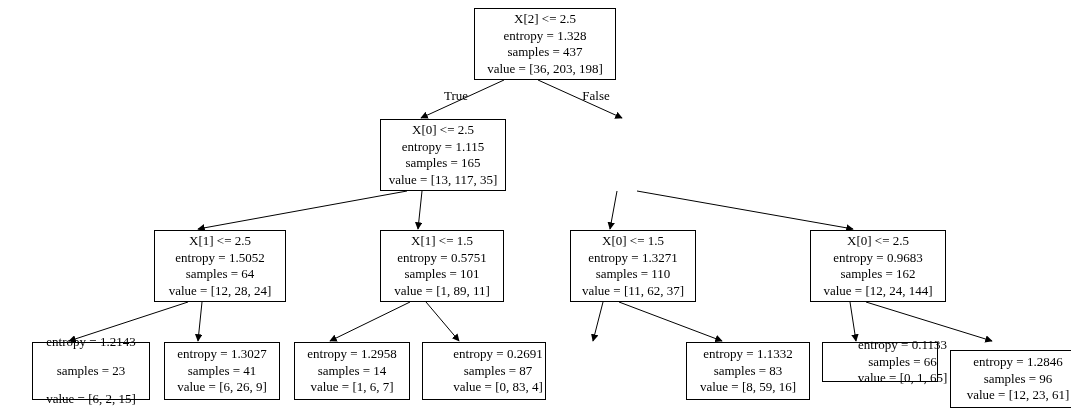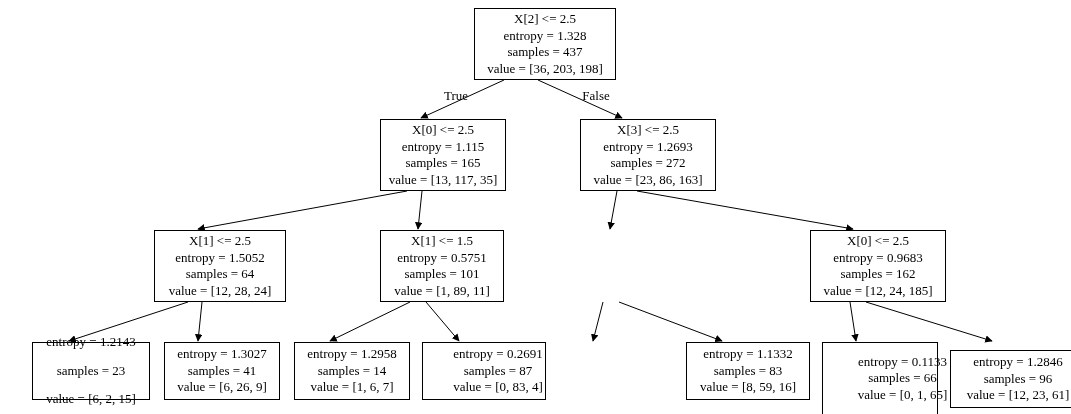--- a/index.html
+++ b/index.html
@@ -46,21 +46,21 @@
   #nd-n3   { left: 130px; top: 230px; width: 132px; height: 72px; }
   #nd-n4   { left: 356px; top: 230px; width: 124px; height: 72px; }
   #nd-n5   { left: 546px; top: 230px; width: 126px; height: 72px; }
   #nd-n6   { left: 786px; top: 230px; width: 136px; height: 72px; }
   #nd-l1   { left: 8px;   top: 342px; width: 118px; height: 58px; gap: 12px; }
   #nd-l2   { left: 140px; top: 342px; width: 116px; height: 58px; }
   #nd-l3   { left: 270px; top: 342px; width: 116px; height: 58px; }
   #nd-l4   { left: 398px; top: 342px; width: 124px; height: 58px; padding-left: 28px; }
   #nd-l5   { left: 532px; top: 342px; width: 120px; height: 58px; }
   #nd-l6   { left: 662px; top: 342px; width: 124px; height: 58px; }
-  #nd-l7   { left: 798px; top: 342px; width: 116px; height: 73px; padding-left: 45px; }
+  #nd-l7   { left: 798px; top: 342px; width: 116px; height: 40px; padding-left: 45px; }
   #nd-l8   { left: 926px; top: 350px; width: 136px; height: 58px; }
 </style>
 </head>
 <body>
 
 <div id="canvas">
 
   <svg class="edges" viewBox="0 0 1071 414">
     <defs>
       <marker id="arrow" viewBox="0 0 10 10" refX="9" refY="5" markerWidth="7.5" markerHeight="7.5" orient="auto-start-reverse">
@@ -96,47 +96,47 @@
     <div>value = [36, 203, 198]</div>
   </div>
 
   <div class="node" id="nd-n1">
     <div>X[0] &lt;= 2.5</div>
     <div>entropy = 1.115</div>
     <div>samples = 165</div>
     <div>value = [13, 117, 35]</div>
   </div>
 
-  <div class="node" id="nd-n2">
-    <div>X[3] &lt;= 2.5</div>
-    <div>entropy = 1.2693</div>
-    <div>samples = 272</div>
-    <div>value = [23, 86, 163]</div>
-  </div>
 
   <div class="node" id="nd-n3">
     <div>X[1] &lt;= 2.5</div>
     <div>entropy = 1.5052</div>
     <div>samples = 64</div>
     <div>value = [12, 28, 24]</div>
   </div>
 
   <div class="node" id="nd-n4">
     <div>X[1] &lt;= 1.5</div>
     <div>entropy = 0.5751</div>
     <div>samples = 101</div>
     <div>value = [1, 89, 11]</div>
   </div>
 
+  <div class="node" id="nd-n5">
+    <div>X[0] &lt;= 1.5</div>
+    <div>entropy = 1.3271</div>
+    <div>samples = 110</div>
+    <div>value = [11, 62, 37]</div>
+  </div>
 
   <div class="node" id="nd-n6">
     <div>X[0] &lt;= 2.5</div>
     <div>entropy = 0.9683</div>
     <div>samples = 162</div>
-    <div>value = [12, 24, 185]</div>
+    <div>value = [12, 24, 144]</div>
   </div>
 
   <div class="node" id="nd-l1">
     <div>entropy = 1.2143</div>
     <div>samples = 23</div>
     <div>value = [6, 2, 15]</div>
   </div>
 
   <div class="node" id="nd-l2">
     <div>entropy = 1.3027</div>

